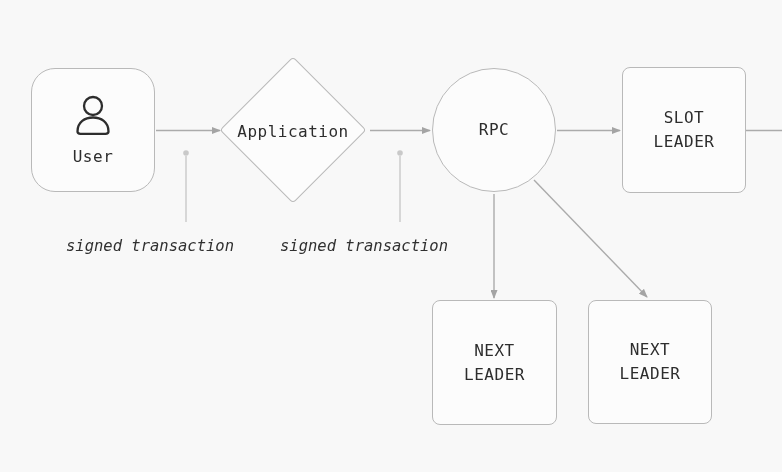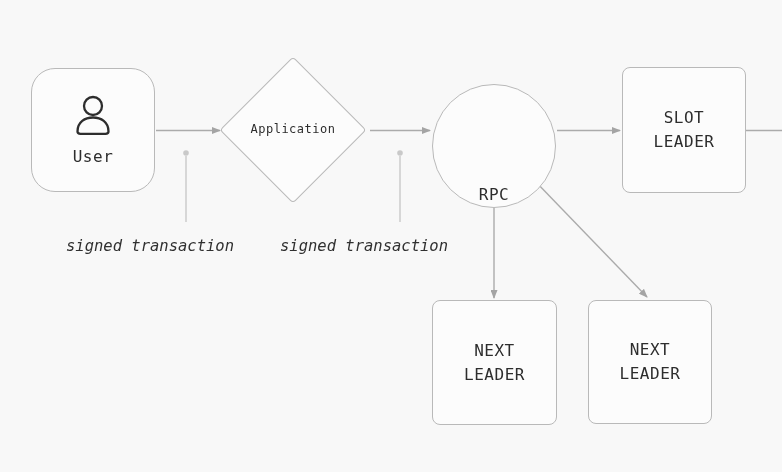--- a/index.html
+++ b/index.html
@@ -34,21 +34,21 @@
   .diamond{
     border-radius:4px;
     transform:rotate(45deg);
   }
   .node-label{
     font-size:16px;line-height:24px;letter-spacing:.5px;
     text-align:center;white-space:pre-line;color:var(--text);
   }
   .float-label{
     position:absolute;text-align:center;
-    font-size:12px;letter-spacing:.5px;color:var(--text);
+    font-size:16px;letter-spacing:.5px;color:var(--text);
   }
   .user-inner{position:absolute;left:0;top:0;width:100%;height:100%;}
   .person{position:absolute;left:50%;top:26px;transform:translateX(-50%);}
   .person circle,.person path{fill:none;stroke:var(--text);stroke-width:2.3;}
   .user-label{position:absolute;left:0;top:78px;width:100%;text-align:center;
     font-size:16px;letter-spacing:.5px;}
   .annotation{
     position:absolute;width:240px;
     font-style:italic;font-size:15.5px;letter-spacing:0;color:#303030;
   }
@@ -83,21 +83,21 @@
         <circle cx="22" cy="11" r="9"></circle>
         <path d="M 6.5 36.5 c 0 -9.5 7.5 -14 15.5 -14 s 15.5 4.5 15.5 14 c 0 1.8 -1.2 2.3 -3 2.3 H 9.5 c -1.8 0 -3 -0.5 -3 -2.3 Z"></path>
       </svg>
       <div class="user-label">User</div>
     </div>
   </div>
 
   <div class="node diamond" style="left:241px;top:78px;width:104px;height:104px;"></div>
   <div class="float-label" style="left:213px;top:122px;width:160px;">Application</div>
 
-  <div class="node circle" style="left:432px;top:84px;width:124px;height:124px;align-items:flex-end;">
+  <div class="node circle" style="left:432px;top:68px;width:124px;height:124px;">
     <div class="node-label">RPC</div>
   </div>
 
   <div class="node rounded" style="left:622px;top:67px;width:124px;height:126px;">
     <div class="node-label">SLOT
 LEADER</div>
   </div>
 
   <div class="node rounded" style="left:432px;top:300px;width:125px;height:125px;">
     <div class="node-label">NEXT

